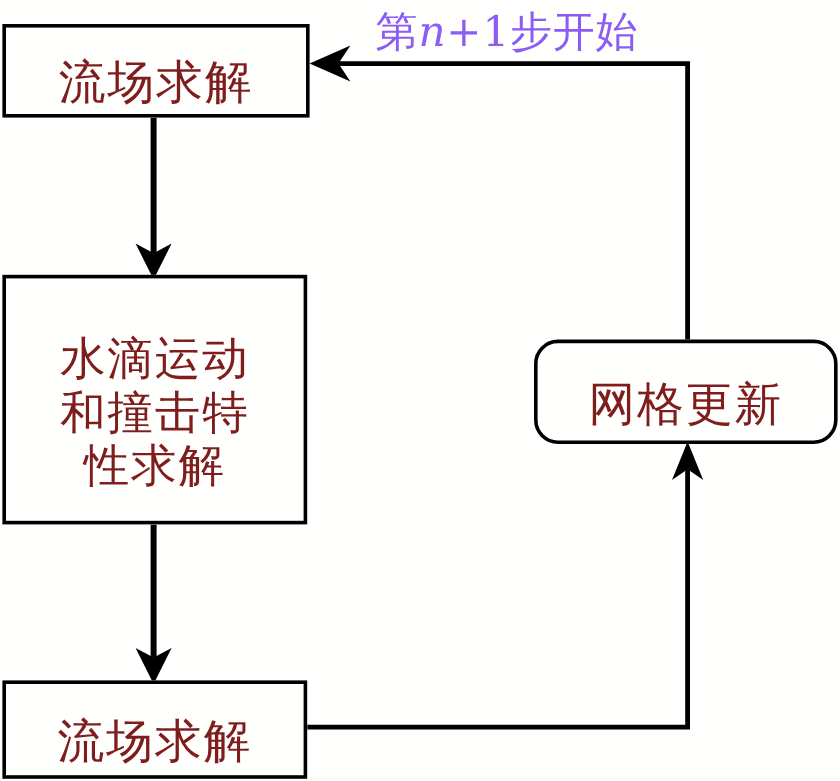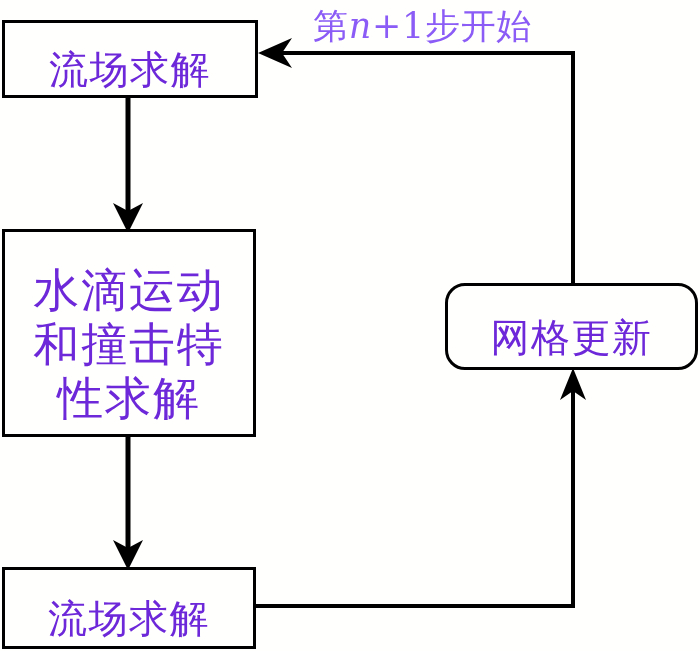--- a/index.html
+++ b/index.html
@@ -29,33 +29,33 @@
     box-sizing: border-box;
     border: 3px solid #000000;
     background: #fffffd;
     display: flex;
     align-items: center;
     justify-content: center;
     text-align: center;
   }
   .node-label {
     font-family: "DejaVu Serif", "Liberation Serif", serif;
-    color: #6d28d9;
+    color: #7f1d1d;
     letter-spacing: 0.04em;
     line-height: 1.16;
     white-space: pre-line;
     margin-top: 22px;
   }
   #node-flow-solve .node-label,
   #node-ice-growth .node-label,
   #node-mesh-update .node-label {
     font-size: 39px;
   }
   #node-droplet .node-label {
-    font-size: 46px;
+    font-size: 38px;
     line-height: 1.18;
   }
   .edge-label {
     position: absolute;
     font-family: "DejaVu Serif", "Liberation Serif", serif;
     font-size: 35px;
     color: #8b5cf6;
     letter-spacing: 0.02em;
     white-space: nowrap;
   }

